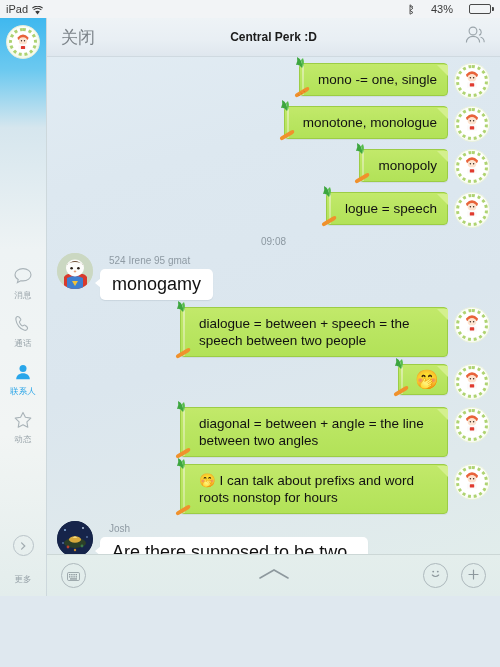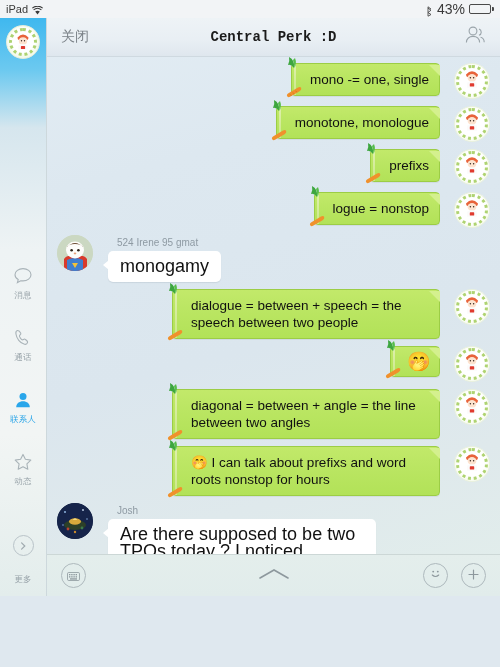--- a/index.html
+++ b/index.html
@@ -30,22 +30,22 @@
     z-index: 40;
     flex: 0 0 18px;
   }
   .sb-left { display: flex; align-items: center; gap: 4px; }
   .sb-center {
     position: absolute; left: 0; right: 0;
     text-align: center; font-size: 11px; font-weight: bold;
     letter-spacing: .2px;
   }
   .sb-right {
-    margin-left: auto; display: flex; align-items: center; gap: 4px;
-    position: relative; z-index: 2; font-size: 14px;
+    margin-left: auto; display: flex; align-items: center; gap: 16px;
+    position: relative; z-index: 2; font-size: 11px;
   }
   .wifi-ico { display: inline-block; width: 11px; height: 9px; }
   .bt-ico { display:inline-block; width:7px; height:11px; }
   .battery {
     display: inline-flex; align-items: center;
   }
   .batt-body {
     width: 22px; height: 10px; border: 1px solid #4a4a4a;
     border-radius: 2px; padding: 1px;
   }
@@ -80,21 +80,21 @@
     border: 3px dotted #9fca5a; opacity:.85;
   }
   .side-avatar .face {
     position:absolute; left:50%; top:46%; transform:translate(-50%,-50%);
     width:17px; height:19px;
   }
 
   .side-nav {
     margin-top: 200px;
     display: flex; flex-direction: column; align-items: center;
-    gap: 14px;
+    gap: 0;
     width: 100%;
   }
   .side-item {
     width: 100%;
     display: flex; flex-direction: column; align-items: center;
     padding: 6px 0 5px;
     cursor: pointer;
   }
   .side-item .ic { width: 22px; height: 22px; display:block; }
   .side-item .lb {
@@ -125,39 +125,38 @@
 
   .navbar {
     height: 39px; flex: 0 0 39px;
     background: linear-gradient(180deg,#eef3f6 0%,#e9eff4 55%,#dfe7ee 100%);
     display: flex; align-items: center;
     padding: 0 14px;
     position: relative;
     border-bottom: 1px solid #cfd9e0;
   }
   .nav-close {
-    font-size: 14px; color: #7b8288; cursor: pointer;
+    font-size: 17px; color: #7b8288; cursor: pointer;
     position: relative; z-index: 2;
   }
   .nav-title {
     position: absolute; left: 0; right: 0;
-    text-align: center; font-size: 14px; font-weight: bold;
+    text-align: center; font-size: 12px; font-weight: bold;
     color: #1b1b1b;
     pointer-events: none;
-    font-family: Liberation Mono, monospace;
   }
   .nav-people { margin-left: auto; position: relative; z-index:2; cursor:pointer; }
 
   
   .messages {
     flex: 1 1 auto; min-height: 0;
     overflow: hidden;
     padding: 6px 10px 2px 10px;
   }
-  .row { display: flex; margin-bottom: 7px; gap: 8px; }
+  .row { display: flex; margin-bottom: 7px; }
   .row.out { justify-content: flex-end; align-items: flex-start; }
   .row.in  { justify-content: flex-start; align-items: flex-start; }
 
   .time-sep {
     text-align: center; font-size: 10px; color: #8c98a1;
     margin: 8px 0 6px;
   }
 
   .avatar {
     width: 36px; height: 36px; border-radius: 50%;
@@ -470,21 +469,21 @@
               <span class="carrot">
                 <svg width="19" height="15" viewBox="0 0 19 15">
                   <path d="M2.4 12.6 Q1 10.8 3.4 9.2 L13 3.6 Q15.4 2.4 16.2 4 Q16.8 5.8 14.6 7.2 L5 12.8 Q3.4 13.8 2.4 12.6z" fill="#f0912c"></path>
                 </svg>
               </span>
               <span class="notch">
                 <svg width="11" height="11" viewBox="0 0 11 11">
                     <path d="M0 0 L11 0 L11 11 Z" fill="#d4f08e"></path>
                   </svg>
               </span>
-              <span>prefixs</span>
+              <span>monopoly</span>
             </div>
           </div>
           <div class="avatar right av-wreath">
             <span class="wreath"></span>
             <span class="face">
               <svg width="18" height="20" viewBox="0 0 18 20">
                 <path d="M3 6.4 q6 -6.4 12 0 q0 2.2 -1.6 2.7 q-4.4 -2.7 -8.8 0 Q3 8.6 3 6.4z" fill="#e8633a"></path>
                 <ellipse cx="9" cy="10" rx="4.4" ry="4" fill="#fde3cf"></ellipse>
                 <circle cx="7.4" cy="9.7" r=".75" fill="#3a2b22"></circle>
                 <circle cx="10.6" cy="9.7" r=".75" fill="#3a2b22"></circle>
@@ -508,38 +507,39 @@
               <span class="carrot">
                 <svg width="19" height="15" viewBox="0 0 19 15">
                   <path d="M2.4 12.6 Q1 10.8 3.4 9.2 L13 3.6 Q15.4 2.4 16.2 4 Q16.8 5.8 14.6 7.2 L5 12.8 Q3.4 13.8 2.4 12.6z" fill="#f0912c"></path>
                 </svg>
               </span>
               <span class="notch">
                 <svg width="11" height="11" viewBox="0 0 11 11">
                     <path d="M0 0 L11 0 L11 11 Z" fill="#d4f08e"></path>
                   </svg>
               </span>
-              <span>logue = nonstop</span>
+              <span>logue = speech</span>
             </div>
           </div>
           <div class="avatar right av-wreath">
             <span class="wreath"></span>
             <span class="face">
               <svg width="18" height="20" viewBox="0 0 18 20">
                 <path d="M3 6.4 q6 -6.4 12 0 q0 2.2 -1.6 2.7 q-4.4 -2.7 -8.8 0 Q3 8.6 3 6.4z" fill="#e8633a"></path>
                 <ellipse cx="9" cy="10" rx="4.4" ry="4" fill="#fde3cf"></ellipse>
                 <circle cx="7.4" cy="9.7" r=".75" fill="#3a2b22"></circle>
                 <circle cx="10.6" cy="9.7" r=".75" fill="#3a2b22"></circle>
                 <path d="M3.9 14.7 q5.1 -2.8 10.2 0 l0 5 l-10.2 0z" fill="#fbfbfb"></path>
                 <rect x="6.8" y="15.3" width="4.4" height="3.2" rx=".6" fill="#e03a2f"></rect>
               </svg>
             </span>
           </div>
         </div>
 
+        <div class="time-sep">09:08</div>
 
         <div class="row in">
           <div class="avatar left av-hero">
             <svg width="36" height="36" viewBox="0 0 36 36">
               <circle cx="18" cy="18" r="18" fill="#cbd8c2"></circle>
               <path d="M7 24 q3 -4 8 -3 l7 0 q5 -1 8 3 l0 12 l-23 0z" fill="#d83a2c"></path>
               <path d="M10 25 q8 -4 16 0 l0 11 l-16 0z" fill="#3f7fd0"></path>
               <path d="M15 28 l6 0 l-3 5z" fill="#f2c33a"></path>
               <ellipse cx="18" cy="15" rx="9" ry="8.4" fill="#fdfdfb"></ellipse>
               <path d="M9.4 12.5 q8.6 -9 17.2 0 q-2 -3.2 -8.6 -3.4 q-6.6 .2 -8.6 3.4z" fill="#6b4a30"></path>

